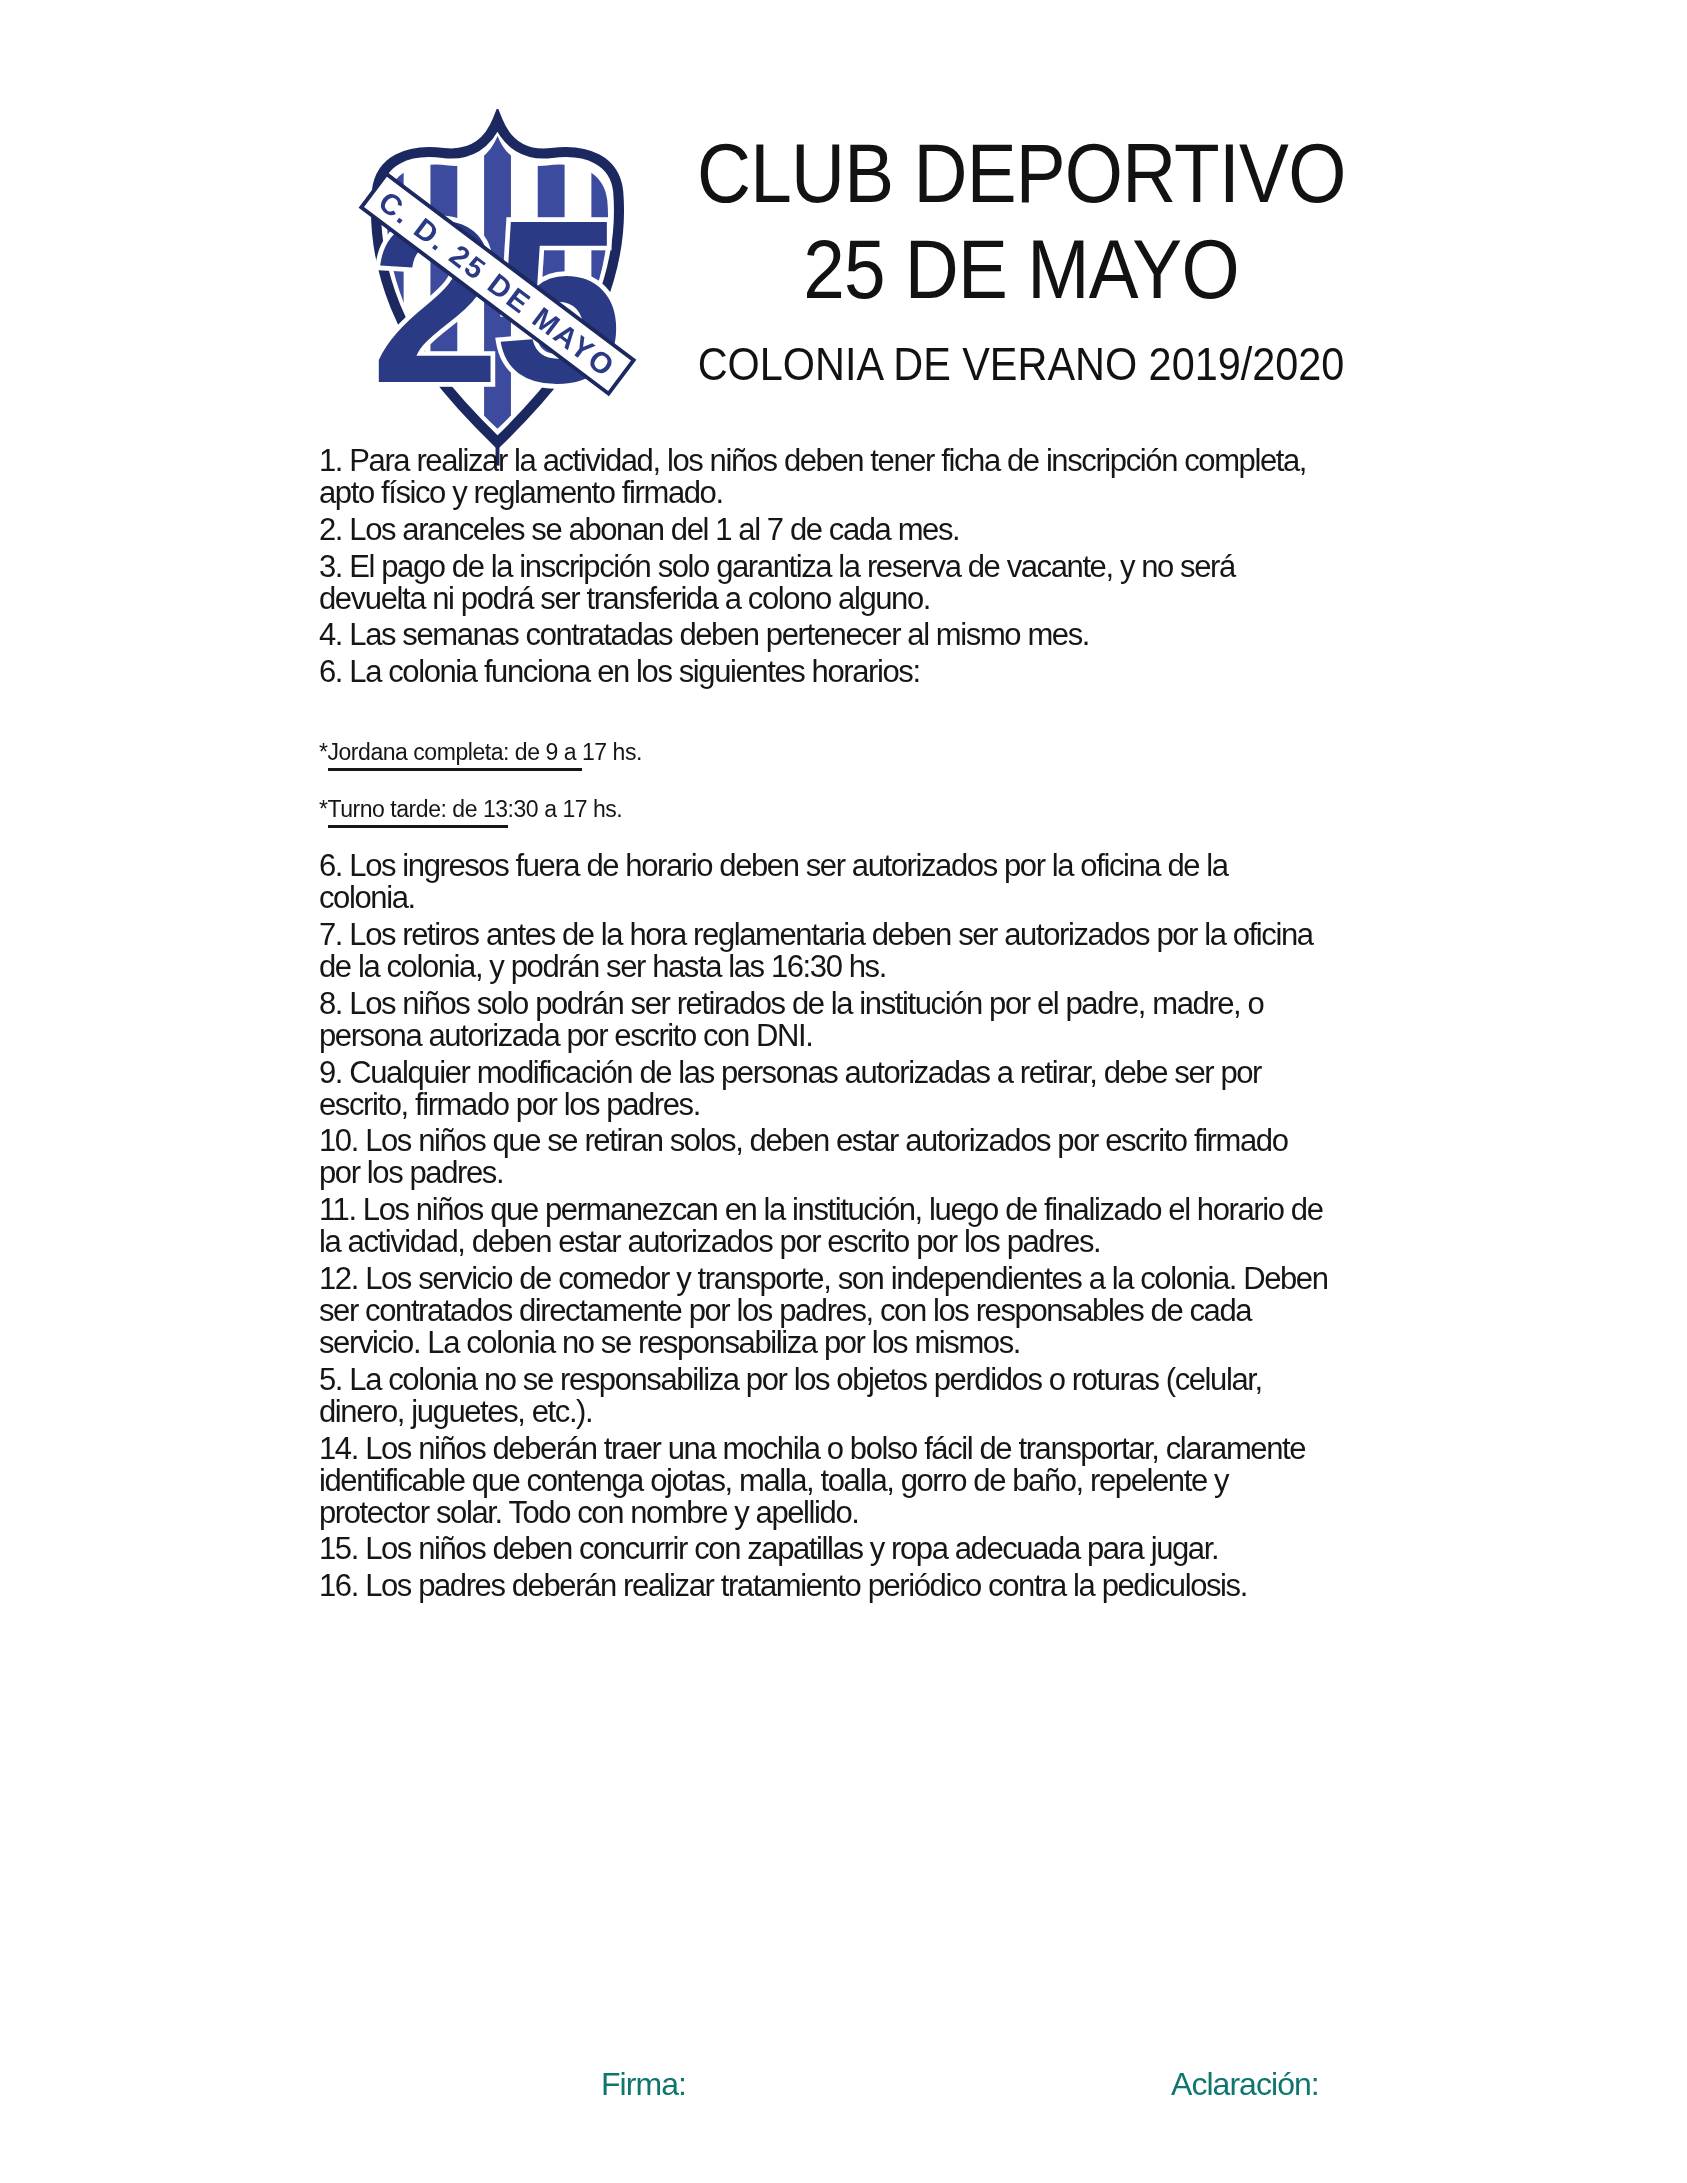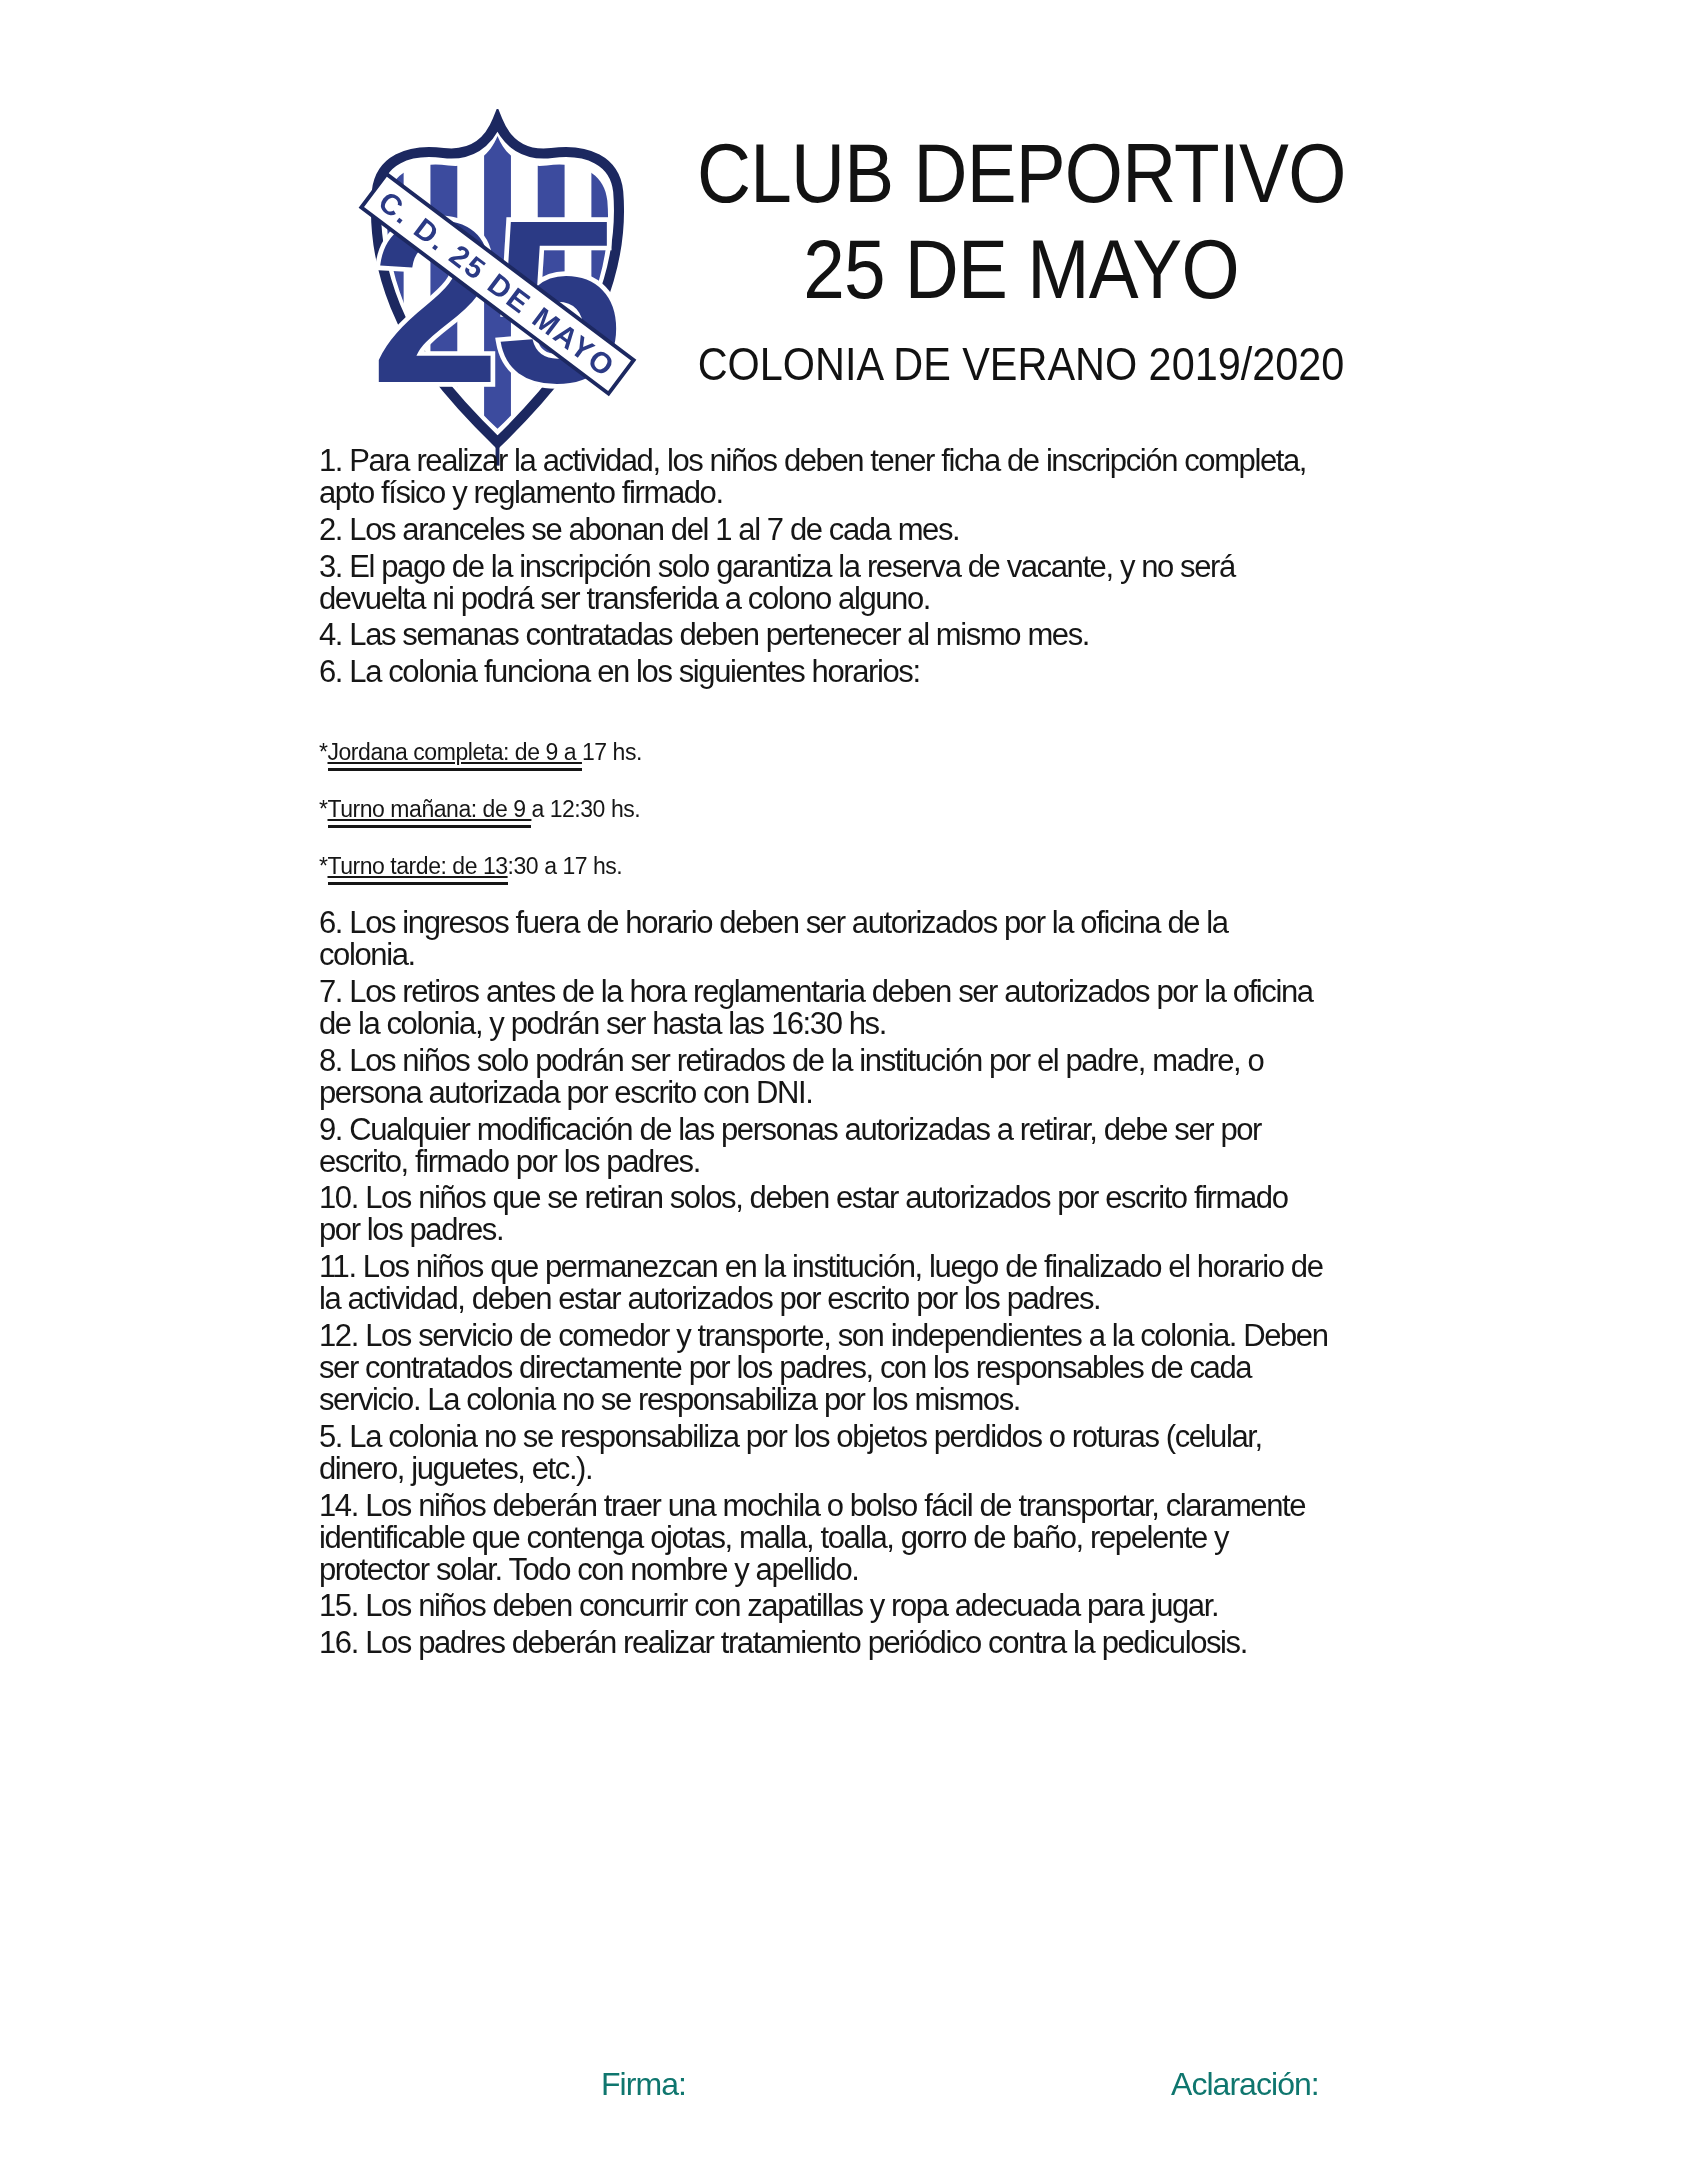--- a/index.html
+++ b/index.html
@@ -74,21 +74,20 @@
     margin:0 0 25px 0;
     font-size:23px;
     line-height:32px;
     letter-spacing:-0.02em;
     white-space:nowrap;
     color:#161616;
   }
   .schedule-line .u{
     border-bottom:3.2px solid #161616;
     padding-bottom:3.2px;
-    text-decoration:underline;
   }
   .rules-bottom-start{
     margin-top:16px;
   }
 
   
   .footer-label{
     position:absolute;
     top:2066px;
     font-size:32px;
@@ -140,21 +139,20 @@
     <p class="rule">1. Para realizar la actividad, los niños deben tener ficha de inscripción completa,
 apto físico y reglamento firmado.</p>
     <p class="rule">2. Los aranceles se abonan del 1 al 7 de cada mes.</p>
     <p class="rule">3. El pago de la inscripción solo garantiza la reserva de vacante, y no será
 devuelta ni podrá ser transferida a colono alguno.</p>
     <p class="rule">4. Las semanas contratadas deben pertenecer al mismo mes.</p>
     <p class="rule">6. La colonia funciona en los siguientes horarios:</p>
 
     <div class="schedule">
       <p class="schedule-line"><span>*</span><span class="u">Jordana completa: de 9 a </span><span>17 hs.</span></p>
-      <p class="schedule-line"><span>*</span><span class="u">Turno mañana: de 9 </span><span>a 12:30 hs.</span></p>
       <p class="schedule-line"><span>*</span><span class="u">Turno tarde: de 13</span><span>:30 a 17 hs.</span></p>
     </div>
 
     <p class="rule rules-bottom-start">6. Los ingresos fuera de horario deben ser autorizados por la oficina de la
 colonia.</p>
     <p class="rule">7. Los retiros antes de la hora reglamentaria deben ser autorizados por la oficina
 de la colonia, y podrán ser hasta las 16:30 hs.</p>
     <p class="rule">8. Los niños solo podrán ser retirados de la institución por el padre, madre, o
 persona autorizada por escrito con DNI.</p>
     <p class="rule">9. Cualquier modificación de las personas autorizadas a retirar, debe ser por

